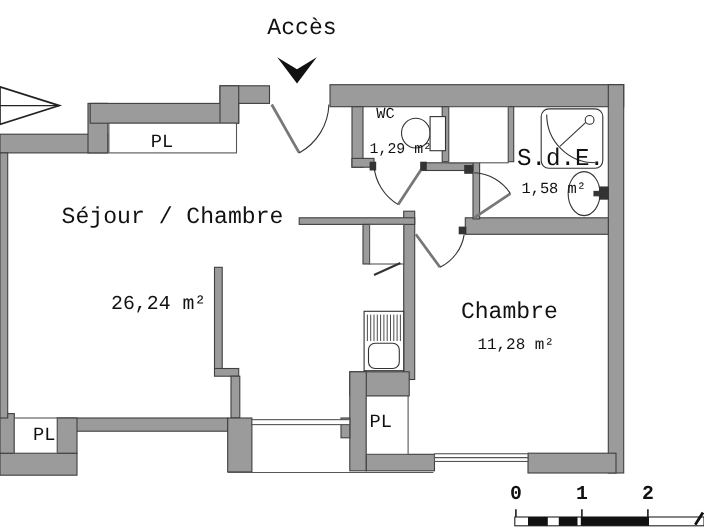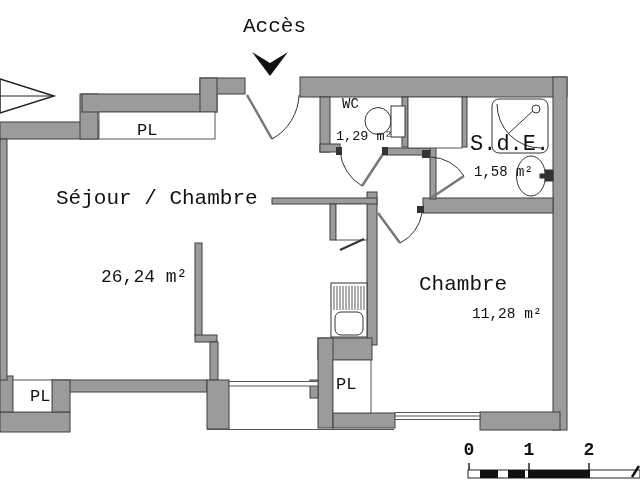--- a/index.html
+++ b/index.html
@@ -133,20 +133,20 @@
 
   <div class="lbl room" style="left:243px;top:16px;font-size:21px;">Accès</div>
   <div class="lbl pl" style="left:137px;top:122px;">PL</div>
   <div class="lbl room" style="left:342px;top:97px;font-size:14px;">WC</div>
   <div class="lbl small" style="left:336px;top:130px;font-size:13.5px;">1,29 m²</div>
   <div class="lbl room" style="left:470px;top:134px;font-size:22px;">S.d.E.</div>
   <div class="lbl small" style="left:474px;top:165px;">1,58 m²</div>
   <div class="lbl room" style="left:56px;top:188px;">Séjour / Chambre</div>
   <div class="lbl small" style="left:101px;top:220px;font-size:18px;margin-top:48px;">26,24 m²</div>
   <div class="lbl room" style="left:419px;top:274px;text-align:right;">Chambre</div>
-  <div class="lbl small" style="left:434px;top:307px;font-size:14.5px;margin-left:38px;">11,28 m²</div>
+  <div class="lbl small" style="left:434px;top:307px;font-size:14.5px;">11,28 m²</div>
   <div class="lbl pl" style="left:30px;top:388px;">PL</div>
   <div class="lbl pl" style="left:336px;top:376px;">PL</div>
   <div class="lbl scale-num" style="left:461px;top:441px;">0</div>
   <div class="lbl scale-num" style="left:521px;top:441px;">1</div>
   <div class="lbl scale-num" style="left:581px;top:441px;">2</div>
 
 </div>
 
 </body></html>

